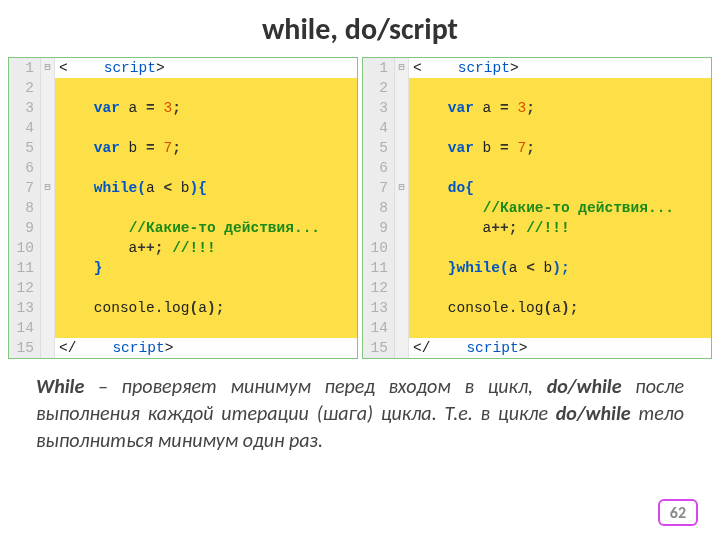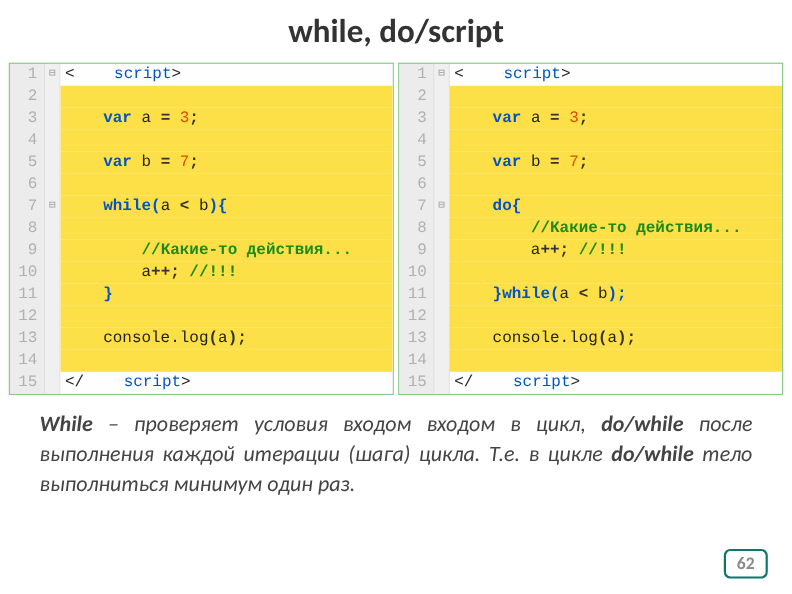--- a/index.html
+++ b/index.html
@@ -81,21 +81,21 @@
     font-size: 20px;
     line-height: 1.35;
     padding: 14px 36px 0 36px;
     text-align: justify;
   }
   .desc .bw { font-weight: 700; }
   .page-num {
     position: absolute;
     right: 22px;
     bottom: 14px;
-    border: 2px solid #0f766e;
+    border: 2px solid #d946ef;
     border-radius: 6px;
     padding: 2px 10px;
     font-size: 16px;
     font-weight: 700;
     color: #8a8a8a;
     background: #fff;
   }
 </style>
 </head>
 <body>
@@ -172,15 +172,15 @@
         <div class="fold-cell"></div>
         <div class="fold-cell"></div>
         <div class="fold-cell"></div>
         <div class="fold-cell"></div>
         <div class="fold-cell"></div>
       </div>
     <div class="code-body"><div class="code-line">&lt;<span class="c-tag">script</span>&gt;</div><div class="code-line hl"></div><div class="code-line hl">    <span class="c-kw">var</span> a <span class="c-punc">=</span> <span class="c-num">3</span><span class="c-punc">;</span></div><div class="code-line hl"></div><div class="code-line hl">    <span class="c-kw">var</span> b <span class="c-punc">=</span> <span class="c-num">7</span><span class="c-punc">;</span></div><div class="code-line hl"></div><div class="code-line hl">    <span class="c-kw">do{</span></div><div class="code-line hl">        <span class="c-com">//Какие-то действия...</span></div><div class="code-line hl">        a<span class="c-punc">++;</span> <span class="c-com">//!!!</span></div><div class="code-line hl"></div><div class="code-line hl">    <span class="c-kw">}while(</span>a <span class="c-punc">&lt;</span> b<span class="c-kw">);</span></div><div class="code-line hl"></div><div class="code-line hl">    console.log<span class="c-punc">(</span>a<span class="c-punc">);</span></div><div class="code-line hl"></div><div class="code-line">&lt;/<span class="c-tag">script</span>&gt;</div></div>
   </div>
 </div>
 
-<p class="desc"><span class="bw">While</span><span> – проверяет условия входом входом в цикл, </span><span class="bw">do/while</span><span> после выполнения каждой итерации (шага) цикла. Т.е. в цикле </span><span class="bw">do/while</span><span> тело выполниться минимум один раз.</span></p>
+<p class="desc"><span class="bw">While</span><span> – проверяет минимум перед входом в цикл, </span><span class="bw">do/while</span><span> после выполнения каждой итерации (шага) цикла. Т.е. в цикле </span><span class="bw">do/while</span><span> тело выполниться минимум один раз.</span></p>
 
 <div class="page-num">62</div>
 
 </body></html>

